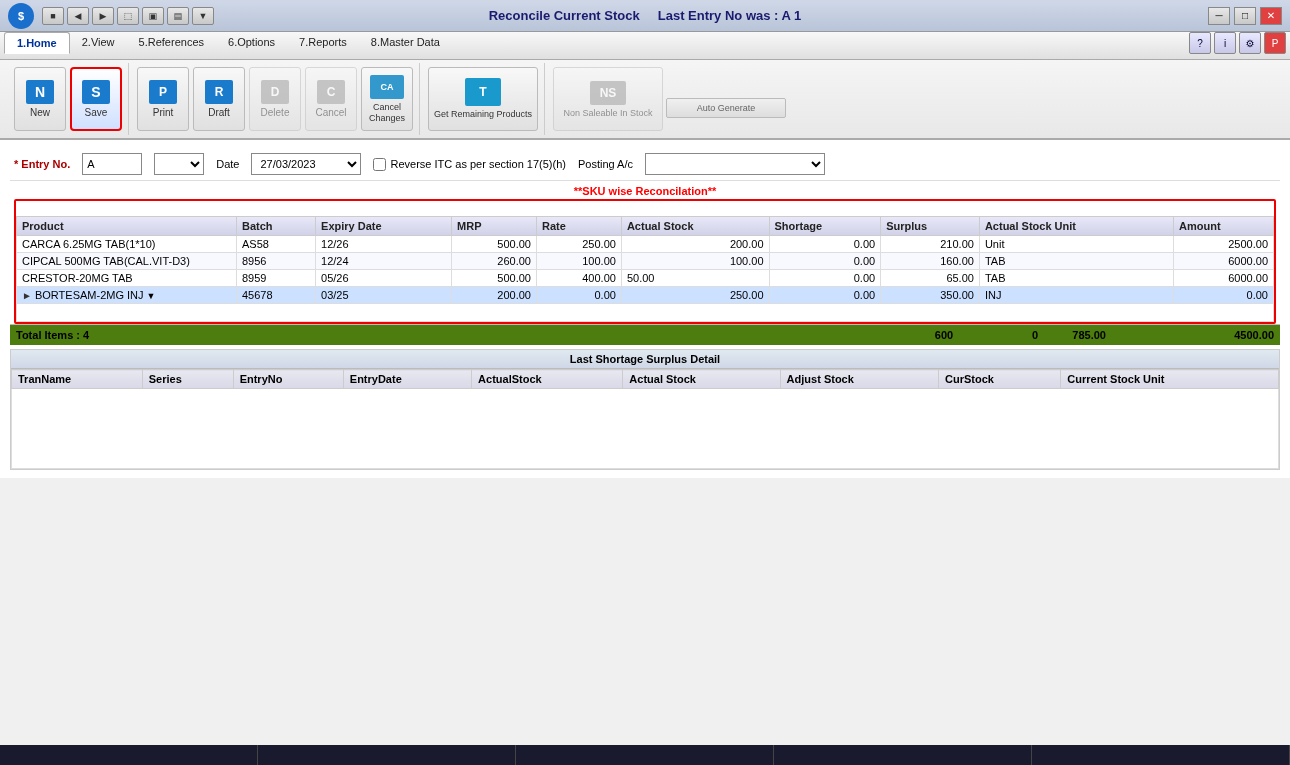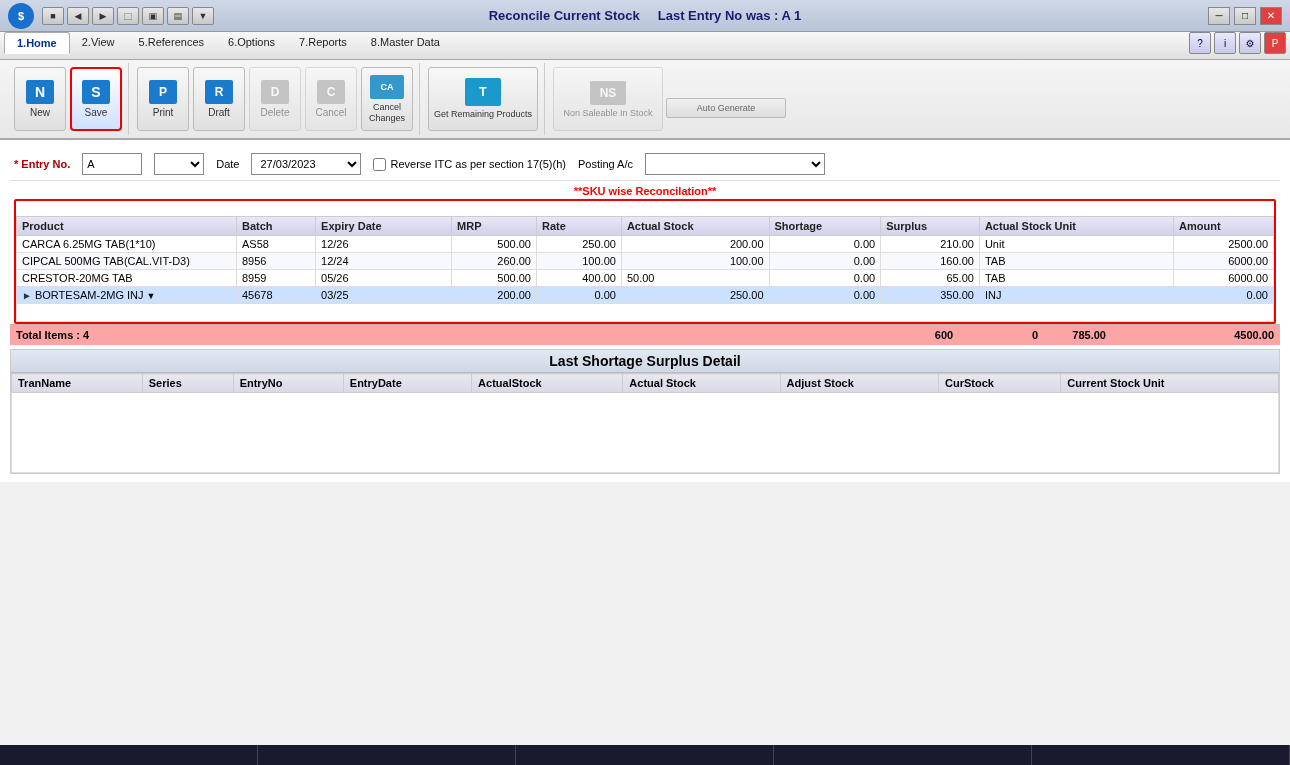--- a/index.html
+++ b/index.html
@@ -219,36 +219,36 @@
     }
     .main-table tbody tr:nth-child(even) { background: #f8f8ff; }
     .main-table tbody tr.selected-row { background: #cce0ff; }
     .row-arrow { color: #333; font-size: 10px; }
 
     
     .total-row {
       display: flex;
       align-items: center;
       padding: 4px 6px;
-      background: #fca5a5;
+      background: #4d7c0f;
       border-top: 1px solid #bbb;
       font-size: 11px;
       font-weight: bold;
     }
 
     
     .detail-section {
       margin-top: 4px;
       border: 1px solid #ccc;
     }
     .detail-title {
       background: linear-gradient(to bottom, #e0e8f0, #d0d8e8);
       text-align: center;
       font-weight: bold;
-      font-size: 14px;
+      font-size: 11px;
       padding: 3px;
       border-bottom: 1px solid #bbb;
     }
     .detail-table {
       width: 100%;
       border-collapse: collapse;
       font-size: 11px;
     }
     .detail-table th {
       background: linear-gradient(to bottom, #e8e8f0, #d8d8e8);

